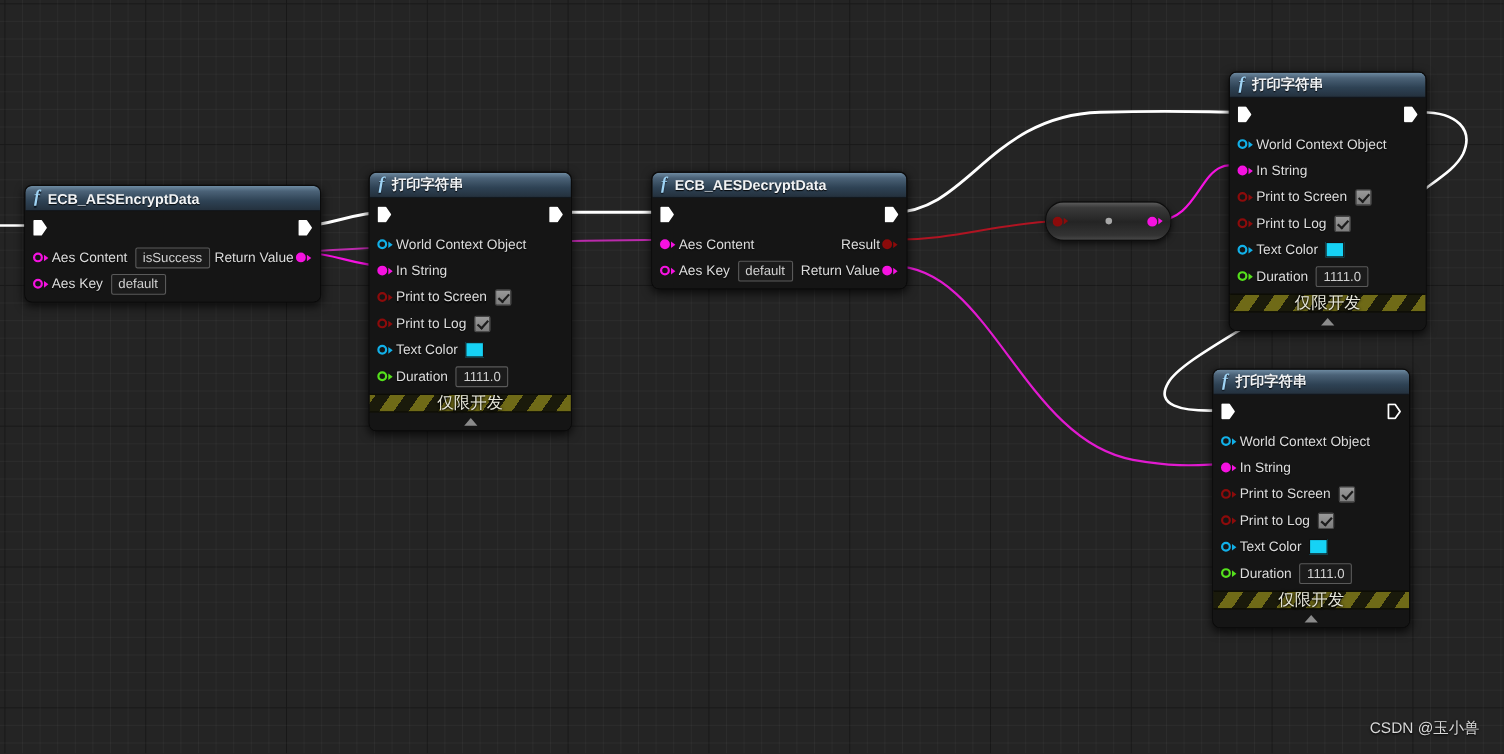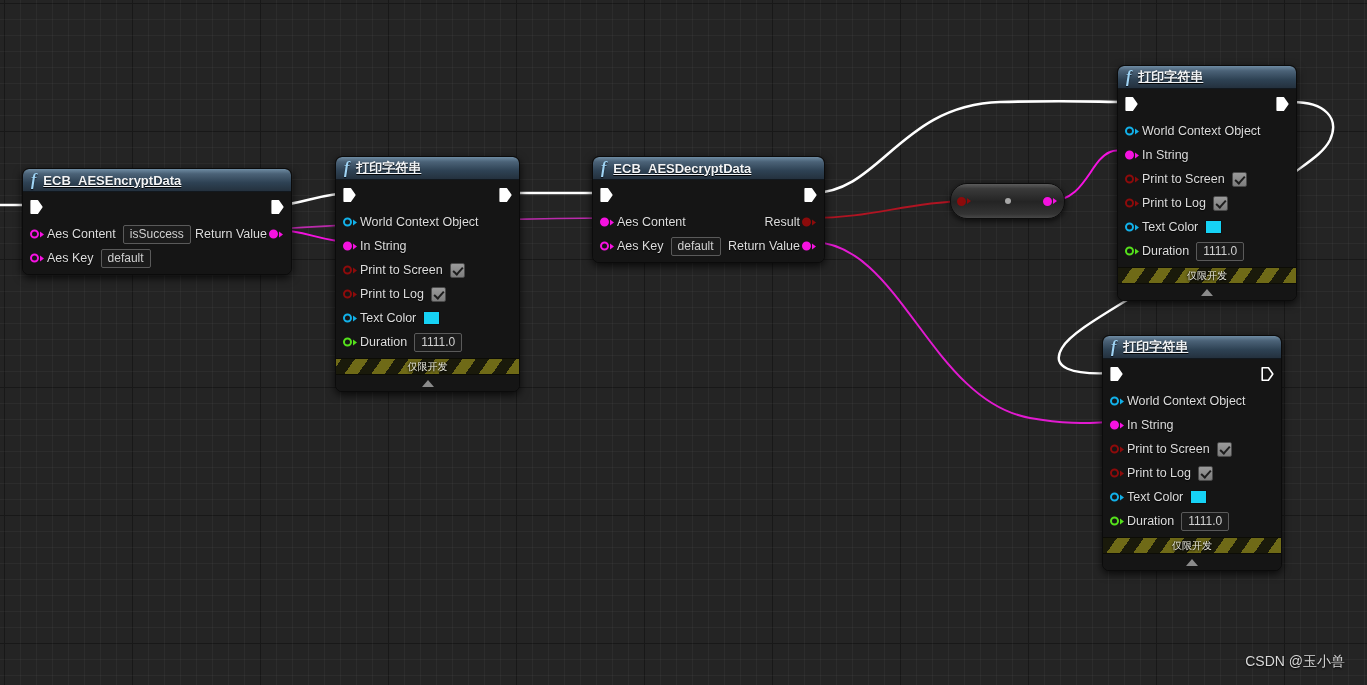--- a/index.html
+++ b/index.html
@@ -51,21 +51,20 @@
     text-shadow: 0 1px 1px #0a1018;
     margin-right: 7px;
     line-height: 1;
   }
   .node-title {
     color: #f2f4f6;
     font-size: 13px;
     font-weight: bold;
     text-shadow: 0 1px 1px rgba(0,0,0,0.9);
     white-space: nowrap;
-    text-decoration: underline;
   }
   .node-body { position: relative; background: #151515; padding-bottom: 4px; }
 
   
   .exec-row { position: relative; height: 30px; }
   .pin-row {
     position: relative;
     height: 24px;
     display: flex; align-items: center;
   }
@@ -140,21 +139,21 @@
     background-color: #16160a;
     background-image: repeating-linear-gradient(
       -55deg,
       #6f6a17 0px, #6f6a17 11px,
       #1a1a0b 11px, #1a1a0b 22px);
     border-top: 1px solid #0c0c06;
     border-bottom: 1px solid #0c0c06;
   }
   .devonly span {
     color: #e8e8dc;
-    font-size: 10px;
+    font-size: 15px;
     text-shadow: 0 1px 2px #000, 0 0 3px #000;
     padding: 0 3px;
   }
   .collapse-tri {
     height: 16px;
     display: flex; align-items: center; justify-content: center;
     background: #151515;
   }
   .collapse-tri i {
     display: block;

